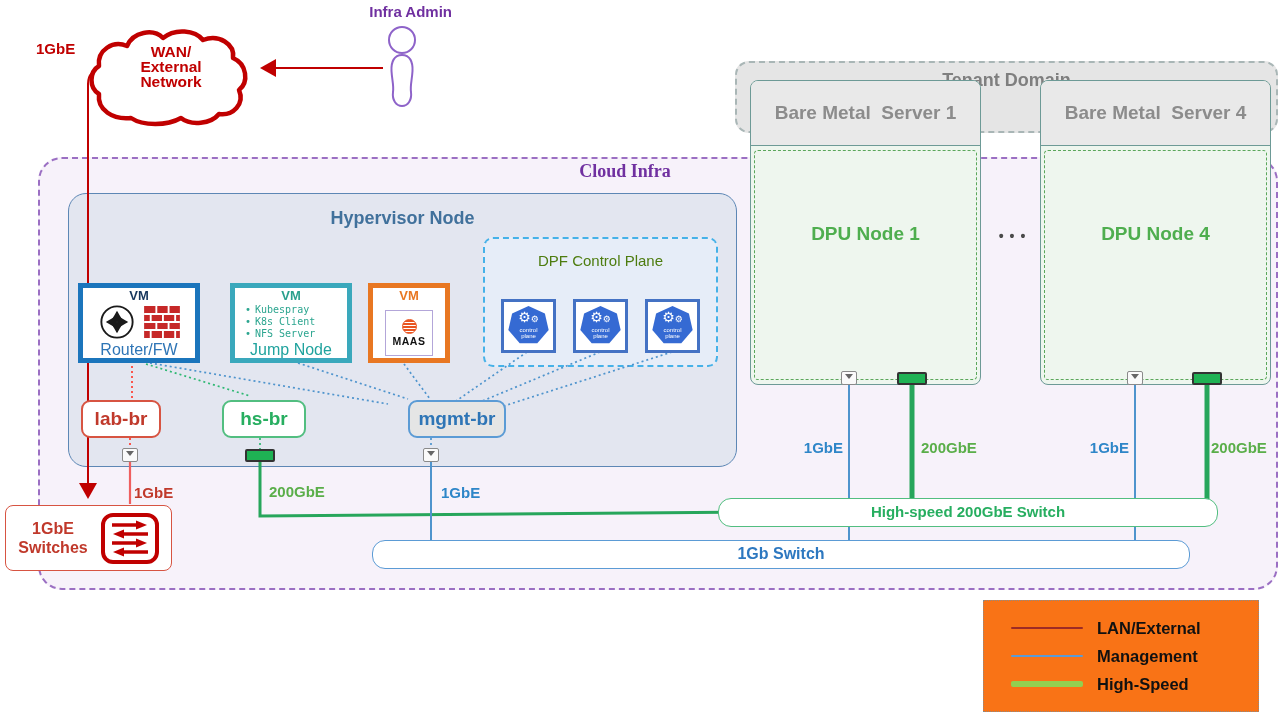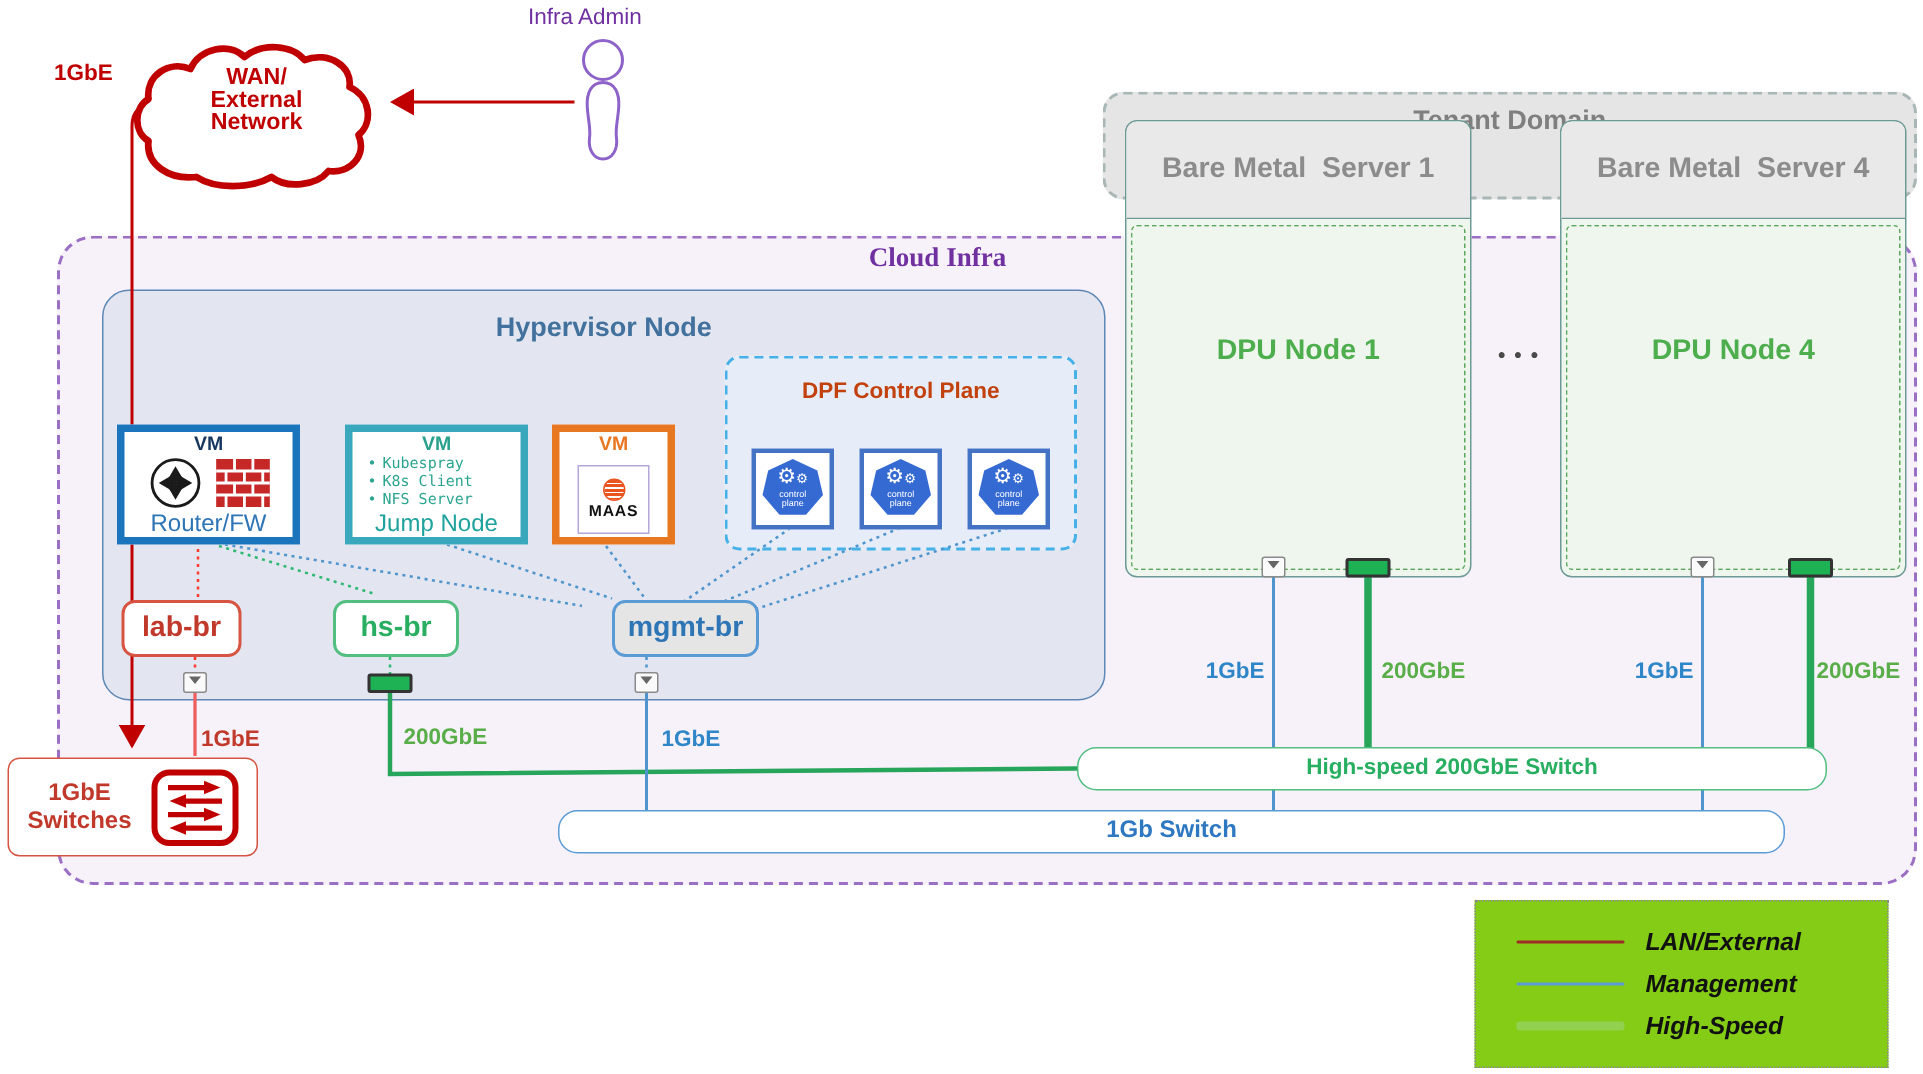--- a/index.html
+++ b/index.html
@@ -27,21 +27,21 @@
           font-weight:bold;white-space:pre;}
   .dpu{position:absolute;left:3px;right:3px;top:69px;bottom:4px;border:1.6px dashed #5aa75a;
           border-radius:4px;}
   .dpu-title{margin-top:72px;text-align:center;color:#4eae4e;font-size:19px;font-weight:bold;}
   .ellipsis{left:990px;top:228px;width:50px;text-align:center;color:#4a4a4a;font-size:14px;
           font-weight:bold;letter-spacing:6px;}
 
   
   .dpf{left:483px;top:237px;width:235px;height:130px;background:#e6edf8;
           border:2px dashed #45b1e8;border-radius:10px;box-sizing:border-box;}
-  .dpf-title{margin-top:13px;text-align:center;color:#c2410c;font-size:15px;font-weight:bold;}
+  .dpf-title{margin-top:13px;text-align:center;color:#4d7c0f;font-size:15px;font-weight:normal;}
   .cp-icon{width:55px;height:54px;background:#fff;border:3px solid #4472c4;box-sizing:border-box;
           display:flex;align-items:center;justify-content:center;}
   .hepta{width:42px;height:40px;background:#356ad3;color:#fff;text-align:center;
           clip-path:polygon(50% 0%,89% 19%,98% 60%,71% 93%,29% 93%,2% 60%,11% 19%);}
   .hepta .gears{font-size:14px;line-height:16px;margin-top:3px;}
   .hepta .gears .g2{font-size:9px;}
   .hepta .cp-txt{font-size:6px;line-height:6px;}
 
   
   .vm{top:283px;height:80px;background:#fff;box-sizing:border-box;display:flex;
@@ -94,26 +94,26 @@
           border-radius:8px;box-sizing:border-box;display:flex;align-items:center;}
   .sw-lan-text{width:94px;text-align:center;color:#c0392b;font-size:16px;font-weight:bold;
           line-height:19px;}
 
   
   .lbl{position:absolute;font-weight:bold;font-size:15px;white-space:nowrap;}
   .red{color:#c00000;} .salmonred{color:#c0392b;} .blue{color:#2e86c8;} .green{color:#5aae49;}
   .ra{width:44px;text-align:right;}
   .cloud-text{left:113px;top:44px;width:116px;text-align:center;color:#c00000;
           font-weight:bold;font-size:15.5px;line-height:15px;}
-  .admin-label{left:352px;top:3px;width:100px;text-align:left;color:#7030a0;
-          font-weight:normal;font-size:15px;}
-
-  
-  .legend{left:983px;top:600px;width:276px;height:112px;background:#84cc16;
-          border:1.6px dotted #8a8a8a;box-sizing:border-box;padding-top:13px;font-style:italic;}
+  .admin-label{left:352px;top:3px;width:100px;text-align:right;color:#7030a0;
+          font-weight:bold;font-size:15px;}
+
+  
+  .legend{left:983px;top:600px;width:276px;height:112px;background:#f97316;
+          border:1.6px dotted #8a8a8a;box-sizing:border-box;padding-top:13px;}
   .leg-row{display:flex;align-items:center;height:28px;padding-left:27px;}
   .leg-line{width:72px;margin-right:14px;border-radius:2px;}
   .leg-thin{height:2.5px;} .leg-thick{height:6px;}
   .leg-label{font-size:16.5px;color:#111;font-weight:600;}
 
   svg{display:block;}
   .overlay{left:0;top:0;pointer-events:none;}
 </style>
 </head>
 <body>

